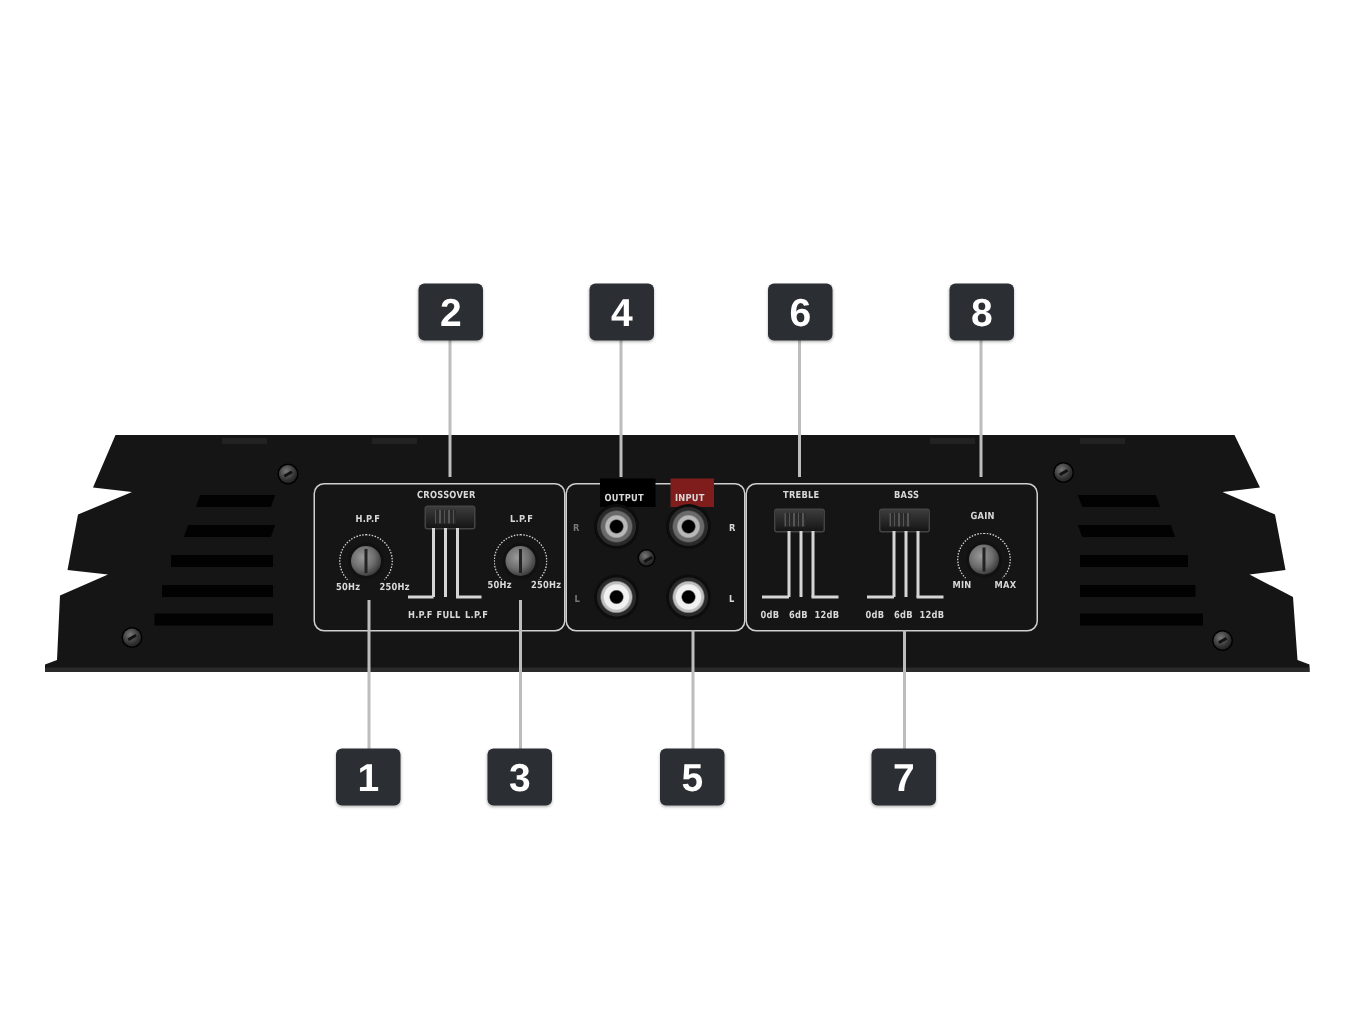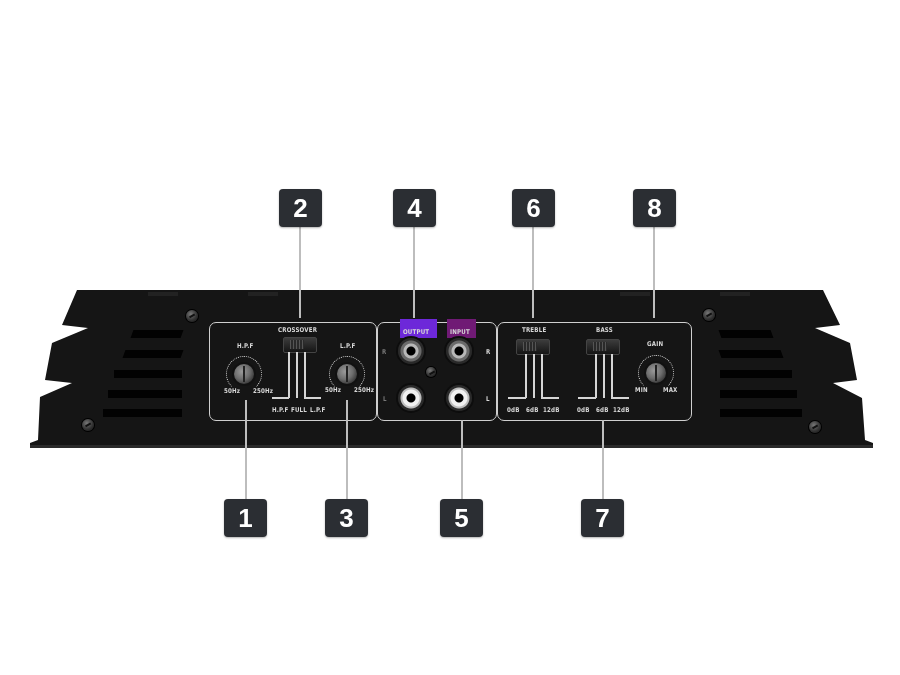--- a/index.html
+++ b/index.html
@@ -83,24 +83,24 @@
   <div class="knob" style="left:234px;top:364px"></div>
   <span class="lbl" style="left:224px;top:387px">50Hz</span>
   <span class="lbl" style="left:253px;top:387px">250Hz</span>
 
   <span class="lbl" style="left:340px;top:342px">L.P.F</span>
   <div class="arc" style="left:329px;top:356px"></div>
   <div class="knob" style="left:337px;top:364px"></div>
   <span class="lbl" style="left:325px;top:386px">50Hz</span>
   <span class="lbl" style="left:354px;top:386px">250Hz</span>
 
-  <div style="position:absolute;left:400px;top:319px;background:#6d28d9;padding:0 3px;">
+  <div style="position:absolute;left:400px;top:319px;background:#000000;padding:0 3px;">
     <span class="lbl" style="position:static;display:inline-block">OUTPUT</span>
   </div>
-  <div style="position:absolute;left:447px;top:319px;background:#701a75;padding:0 3px;text-align:right;">
+  <div style="position:absolute;left:447px;top:319px;background:#7f1d1d;padding:0 3px;text-align:right;">
     <span class="lbl" style="position:static;display:inline-block">INPUT</span>
   </div>
   <span class="lbl" style="left:382px;top:348px;color:#777">R</span>
   <span class="lbl" style="left:383px;top:395px;color:#777">L</span>
   <span class="lbl" style="left:486px;top:348px">R</span>
   <span class="lbl" style="left:486px;top:395px">L</span>
   <div class="rca" style="left:398px;top:338px"></div>
   <div class="rca" style="left:446px;top:338px"></div>
   <div class="rca white" style="left:398px;top:385px"></div>
   <div class="rca white" style="left:446px;top:385px"></div>

